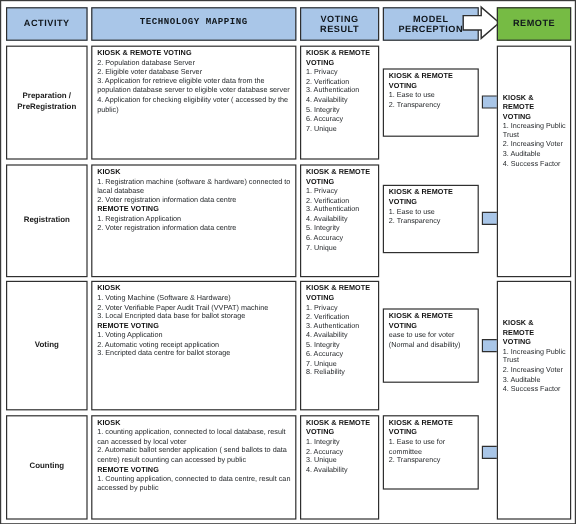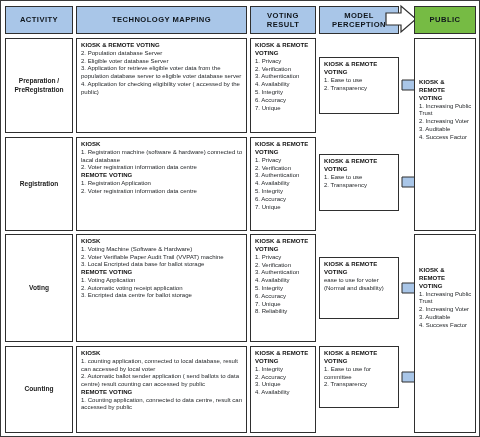--- a/index.html
+++ b/index.html
@@ -78,21 +78,21 @@
 </style>
 </head>
 <body>
 
 <div id="frame">
 
   <div class="box hdr" style="left:4px;  top:5px;  width:68px;  height:28px;">
     <span>ACTIVITY</span>
   </div>
 
-  <div class="box hdr" style="left:75px; top:5px;  width:171px; height:28px;">
+  <div class="box hdr" style="left:75px; top:5px;  width:171px; height:28px;font-family:Liberation Mono, monospace;">
     <span>TECHNOLOGY  MAPPING</span>
   </div>
 
   <div class="box hdr" style="left:249px;top:5px;  width:66px;  height:28px;">
     <span>
       <span>VOTING</span><br>
       <span>RESULT</span>
     </span>
   </div>
 
@@ -103,21 +103,21 @@
     </span>
   </div>
 
   <div class="bigarrow" style="left:383px; top:3px;">
     <svg viewBox="0 0 34 30" preserveAspectRatio="none">
       <polygon points="2,9 17,9 17,2 32,15 17,28 17,21 2,21" fill="#ffffff" stroke="#2f2f2f" stroke-width="1.2"></polygon>
     </svg>
   </div>
 
   <div class="box hdr result-hdr" style="left:413px;top:5px; width:62px; height:28px;">
-    <span>PUBLIC</span>
+    <span>REMOTE</span>
   </div>
 
   <div class="box actcell" style="left:4px; top:37px; width:68px; height:95px;">
     <span>
       <span>Preparation /</span><br>
       <span>PreRegistration</span>
     </span>
   </div>
 
   <div class="box txtcell" style="left:75px; top:37px; width:171px; height:95px;">

